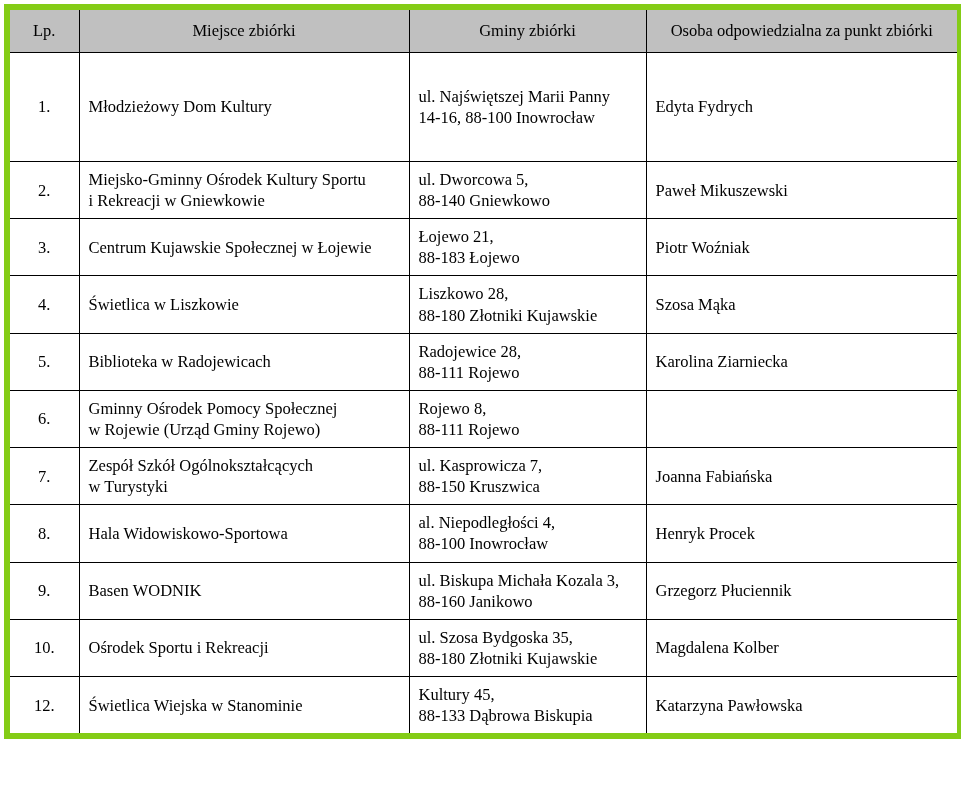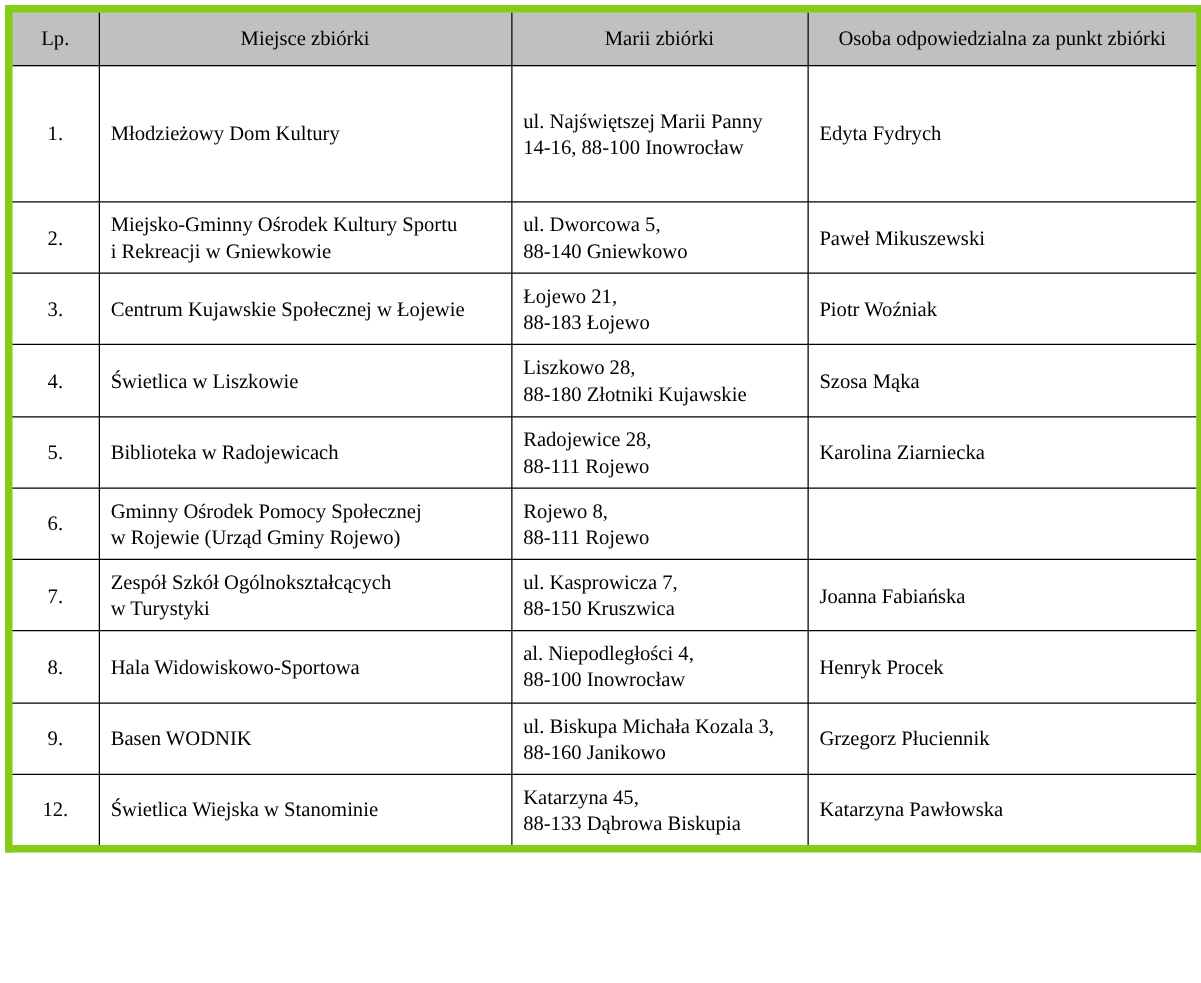--- a/index.html
+++ b/index.html
@@ -96,21 +96,21 @@
     <colgroup>
       <col class="col-lp">
       <col class="col-place">
       <col class="col-address">
       <col class="col-person">
     </colgroup>
     <thead>
       <tr>
         <th>Lp.</th>
         <th>Miejsce zbiórki</th>
-        <th>Marii zbiórki</th>
+        <th>Gminy zbiórki</th>
         <th>Osoba odpowiedzialna za punkt zbiórki</th>
       </tr>
     </thead>
     <tbody>
       <tr class="row-tall">
         <td class="cell-lp">1.</td>
         <td class="cell-place">
             <span class="line">Młodzieżowy Dom Kultury</span>
           </td>
         <td class="cell-address">
@@ -206,25 +206,36 @@
         <td class="cell-place">
             <span class="line">Basen WODNIK</span>
           </td>
         <td class="cell-address">
             <span class="line">ul. Biskupa Michała Kozala 3,</span>
             <span class="line">88-160 Janikowo</span>
           </td>
         <td class="cell-person">Grzegorz Płuciennik</td>
       </tr>
       <tr class="row-normal">
+        <td class="cell-lp">10.</td>
+        <td class="cell-place">
+            <span class="line">Ośrodek Sportu i Rekreacji</span>
+          </td>
+        <td class="cell-address">
+            <span class="line">ul. Szosa Bydgoska 35,</span>
+            <span class="line">88-180 Złotniki Kujawskie</span>
+          </td>
+        <td class="cell-person">Magdalena Kolber</td>
+      </tr>
+      <tr class="row-normal">
         <td class="cell-lp">12.</td>
         <td class="cell-place">
             <span class="line">Świetlica Wiejska w Stanominie</span>
           </td>
         <td class="cell-address">
-            <span class="line">Katarzyna 45,</span>
+            <span class="line">Kultury 45,</span>
             <span class="line">88-133 Dąbrowa Biskupia</span>
           </td>
         <td class="cell-person">Katarzyna Pawłowska</td>
       </tr>
     </tbody>
   </table>
 </div>
 
 </body></html>

